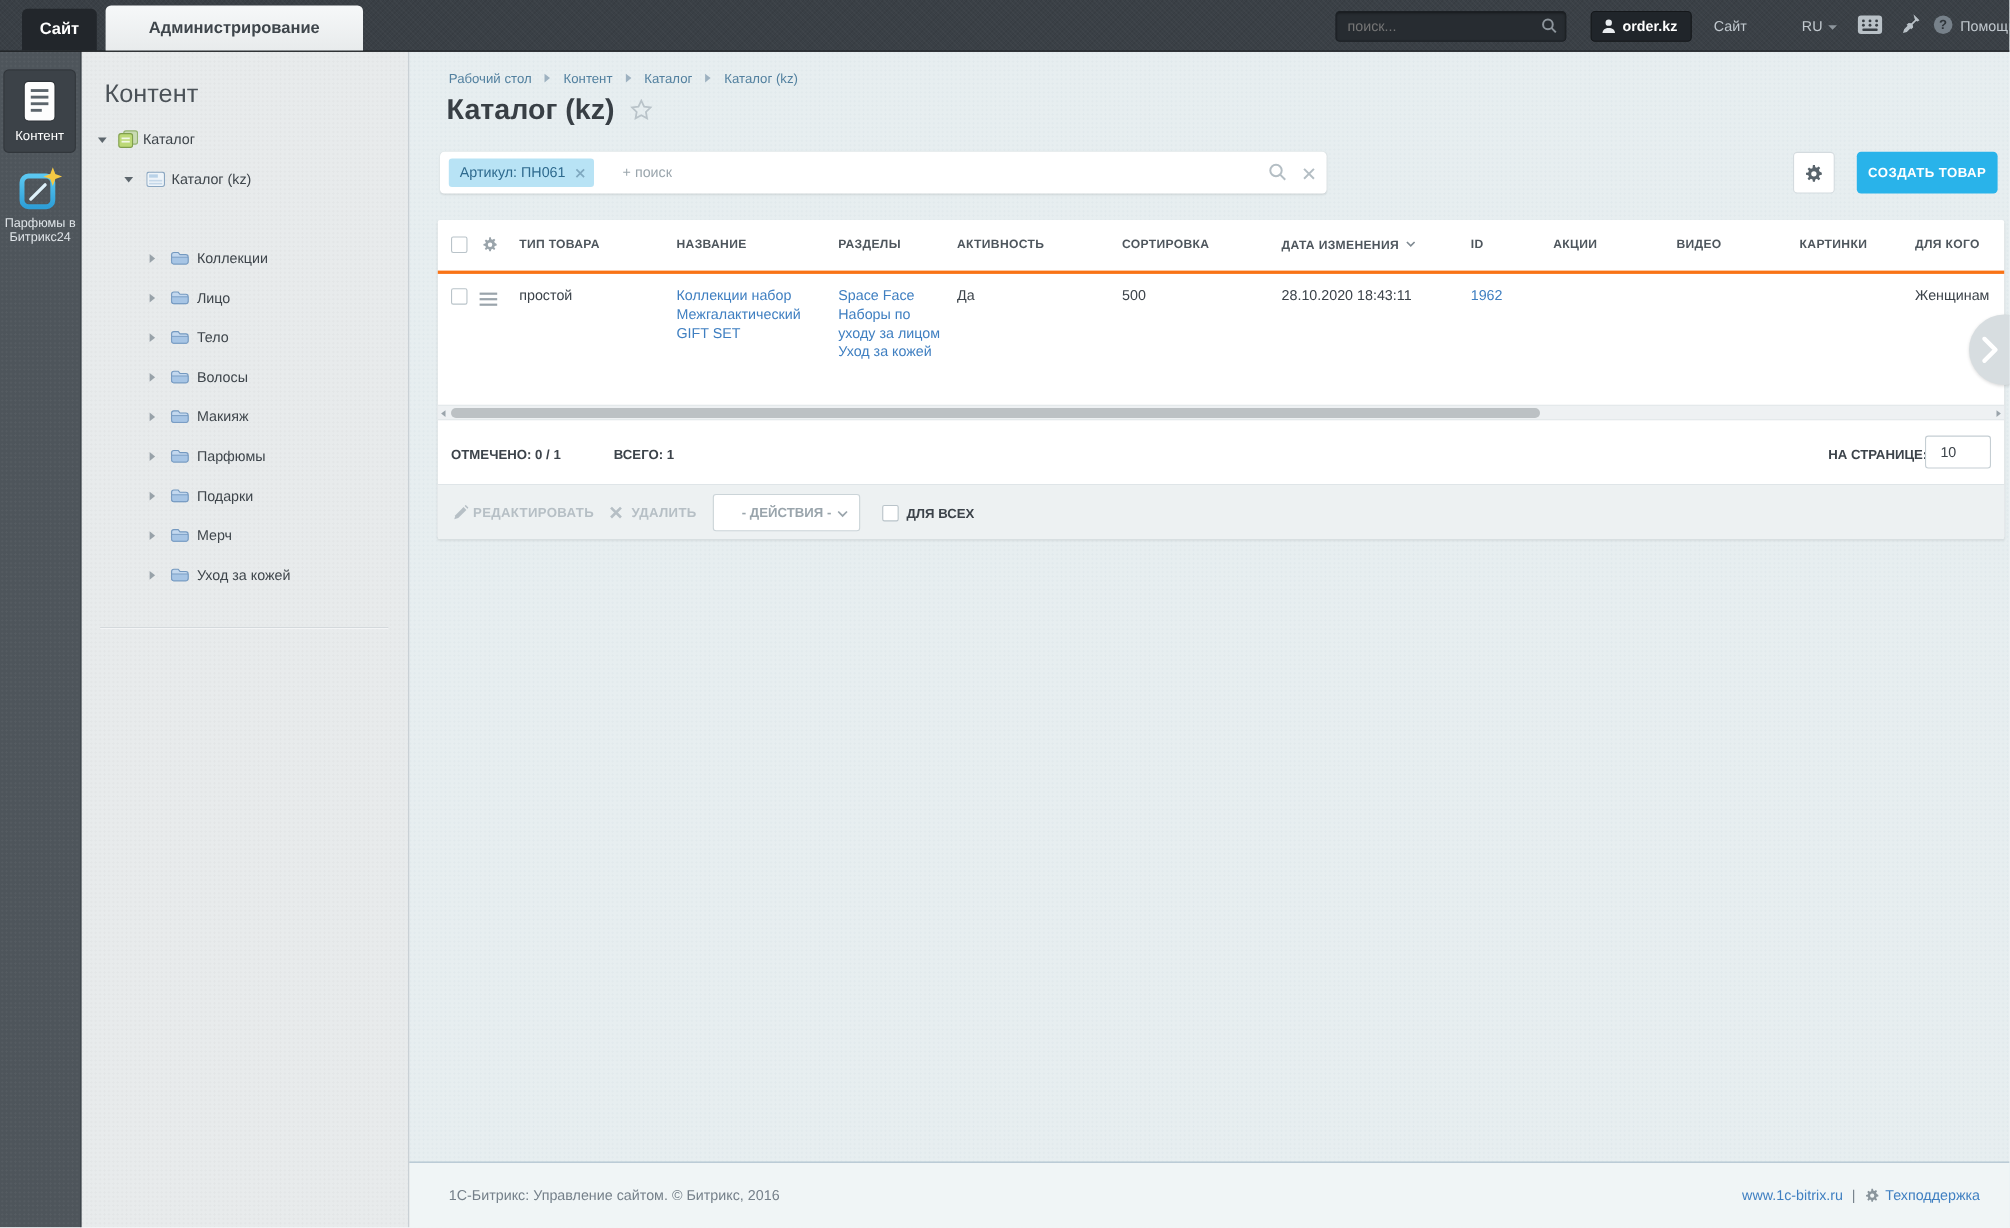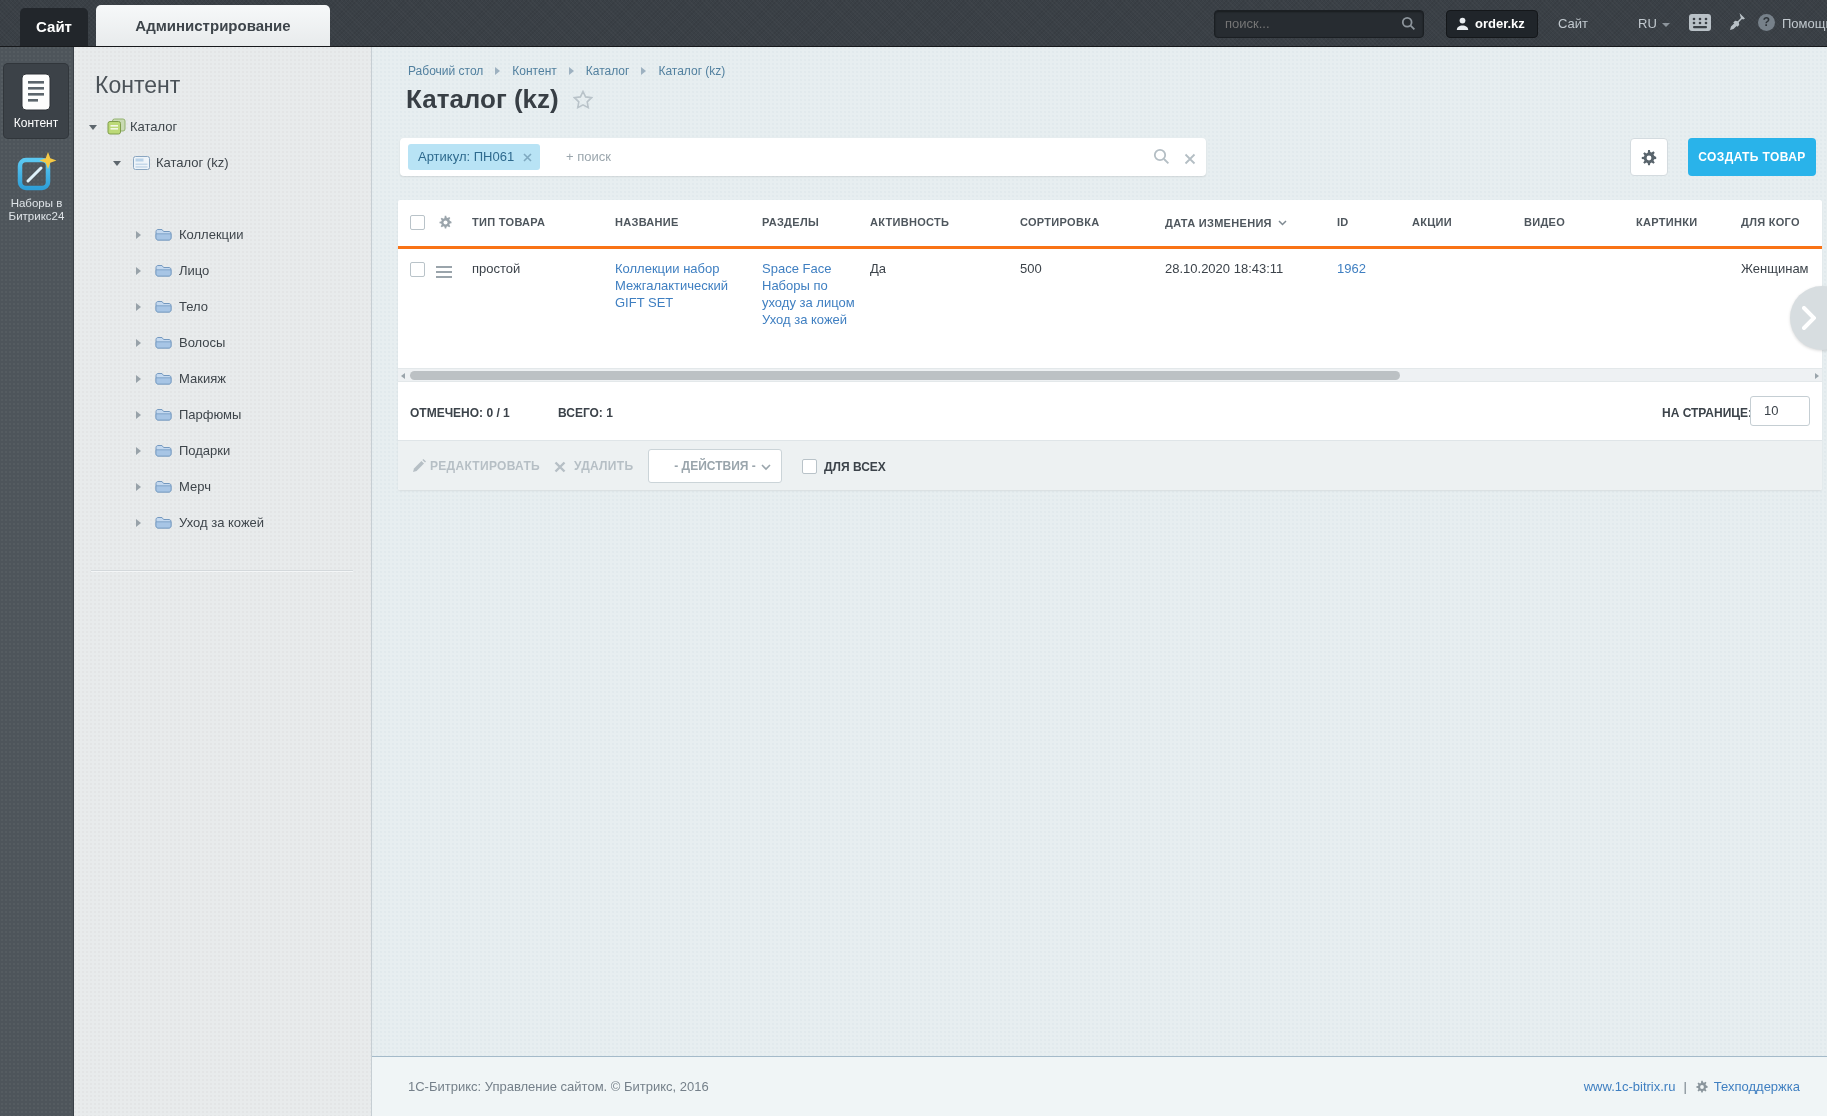--- a/index.html
+++ b/index.html
@@ -192,21 +192,21 @@
         <defs>
             <linearGradient id="b24g" x1="0" y1="0" x2="0" y2="1">
               <stop offset="0" stop-color="#5bc8f2"></stop>
               <stop offset="1" stop-color="#2e9fd8"></stop>
             </linearGradient>
           </defs>
         <rect x="5" y="9" width="28" height="28" rx="6" fill="none" stroke="url(#b24g)" stroke-width="4.5"></rect>
         <path d="M13 30 L26 17" stroke="#dff2fb" stroke-width="3" stroke-linecap="round"></path>
         <path d="M33 1l2.3 6.2L41.5 9.5l-6.2 2.3L33 18l-2.3-6.2L24.5 9.5l6.2-2.3z" fill="#f6c944"></path>
       </svg>
-      <span class="rl"><span>Наборы в</span><br>
+      <span class="rl"><span>Парфюмы в</span><br>
       <span>Битрикс24</span></span>
     </div>
   </div>
 
   <div id="sidebar">
     <div class="sb-title">Контент</div>
 
     <div class="trow" style="top:63px">
       <span class="arr down" style="left:16px"></span>
       <span class="ticon" style="left:34px;top:9px">

